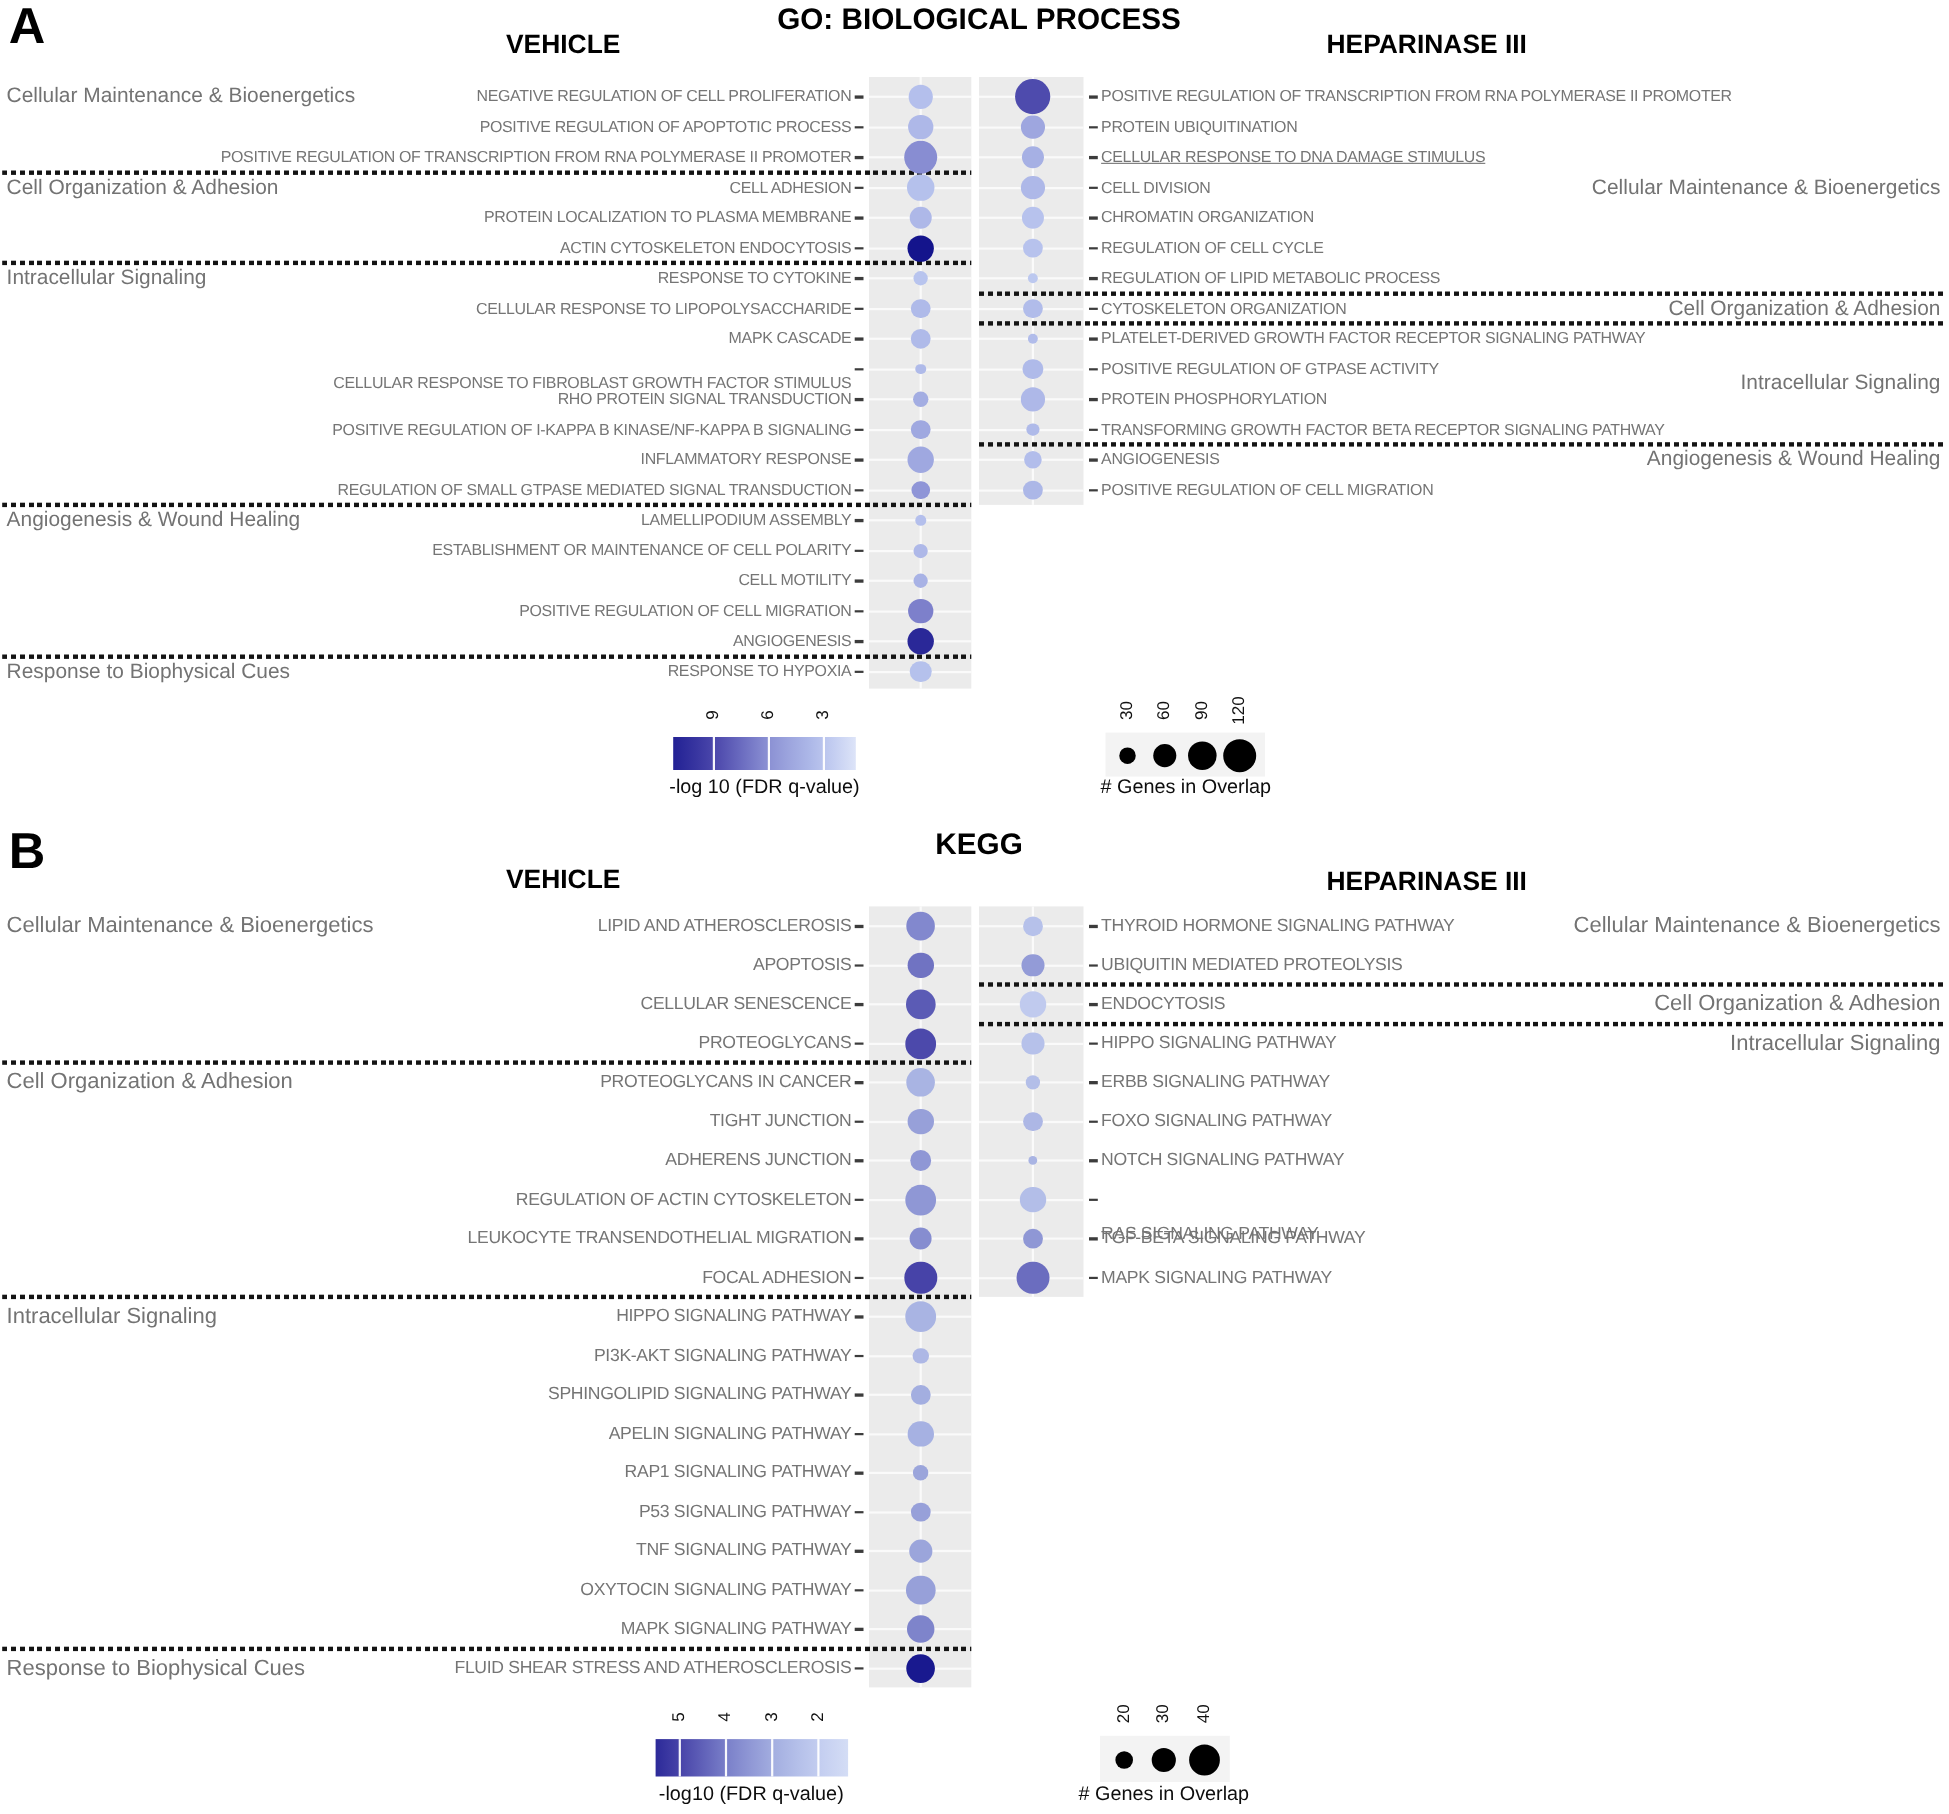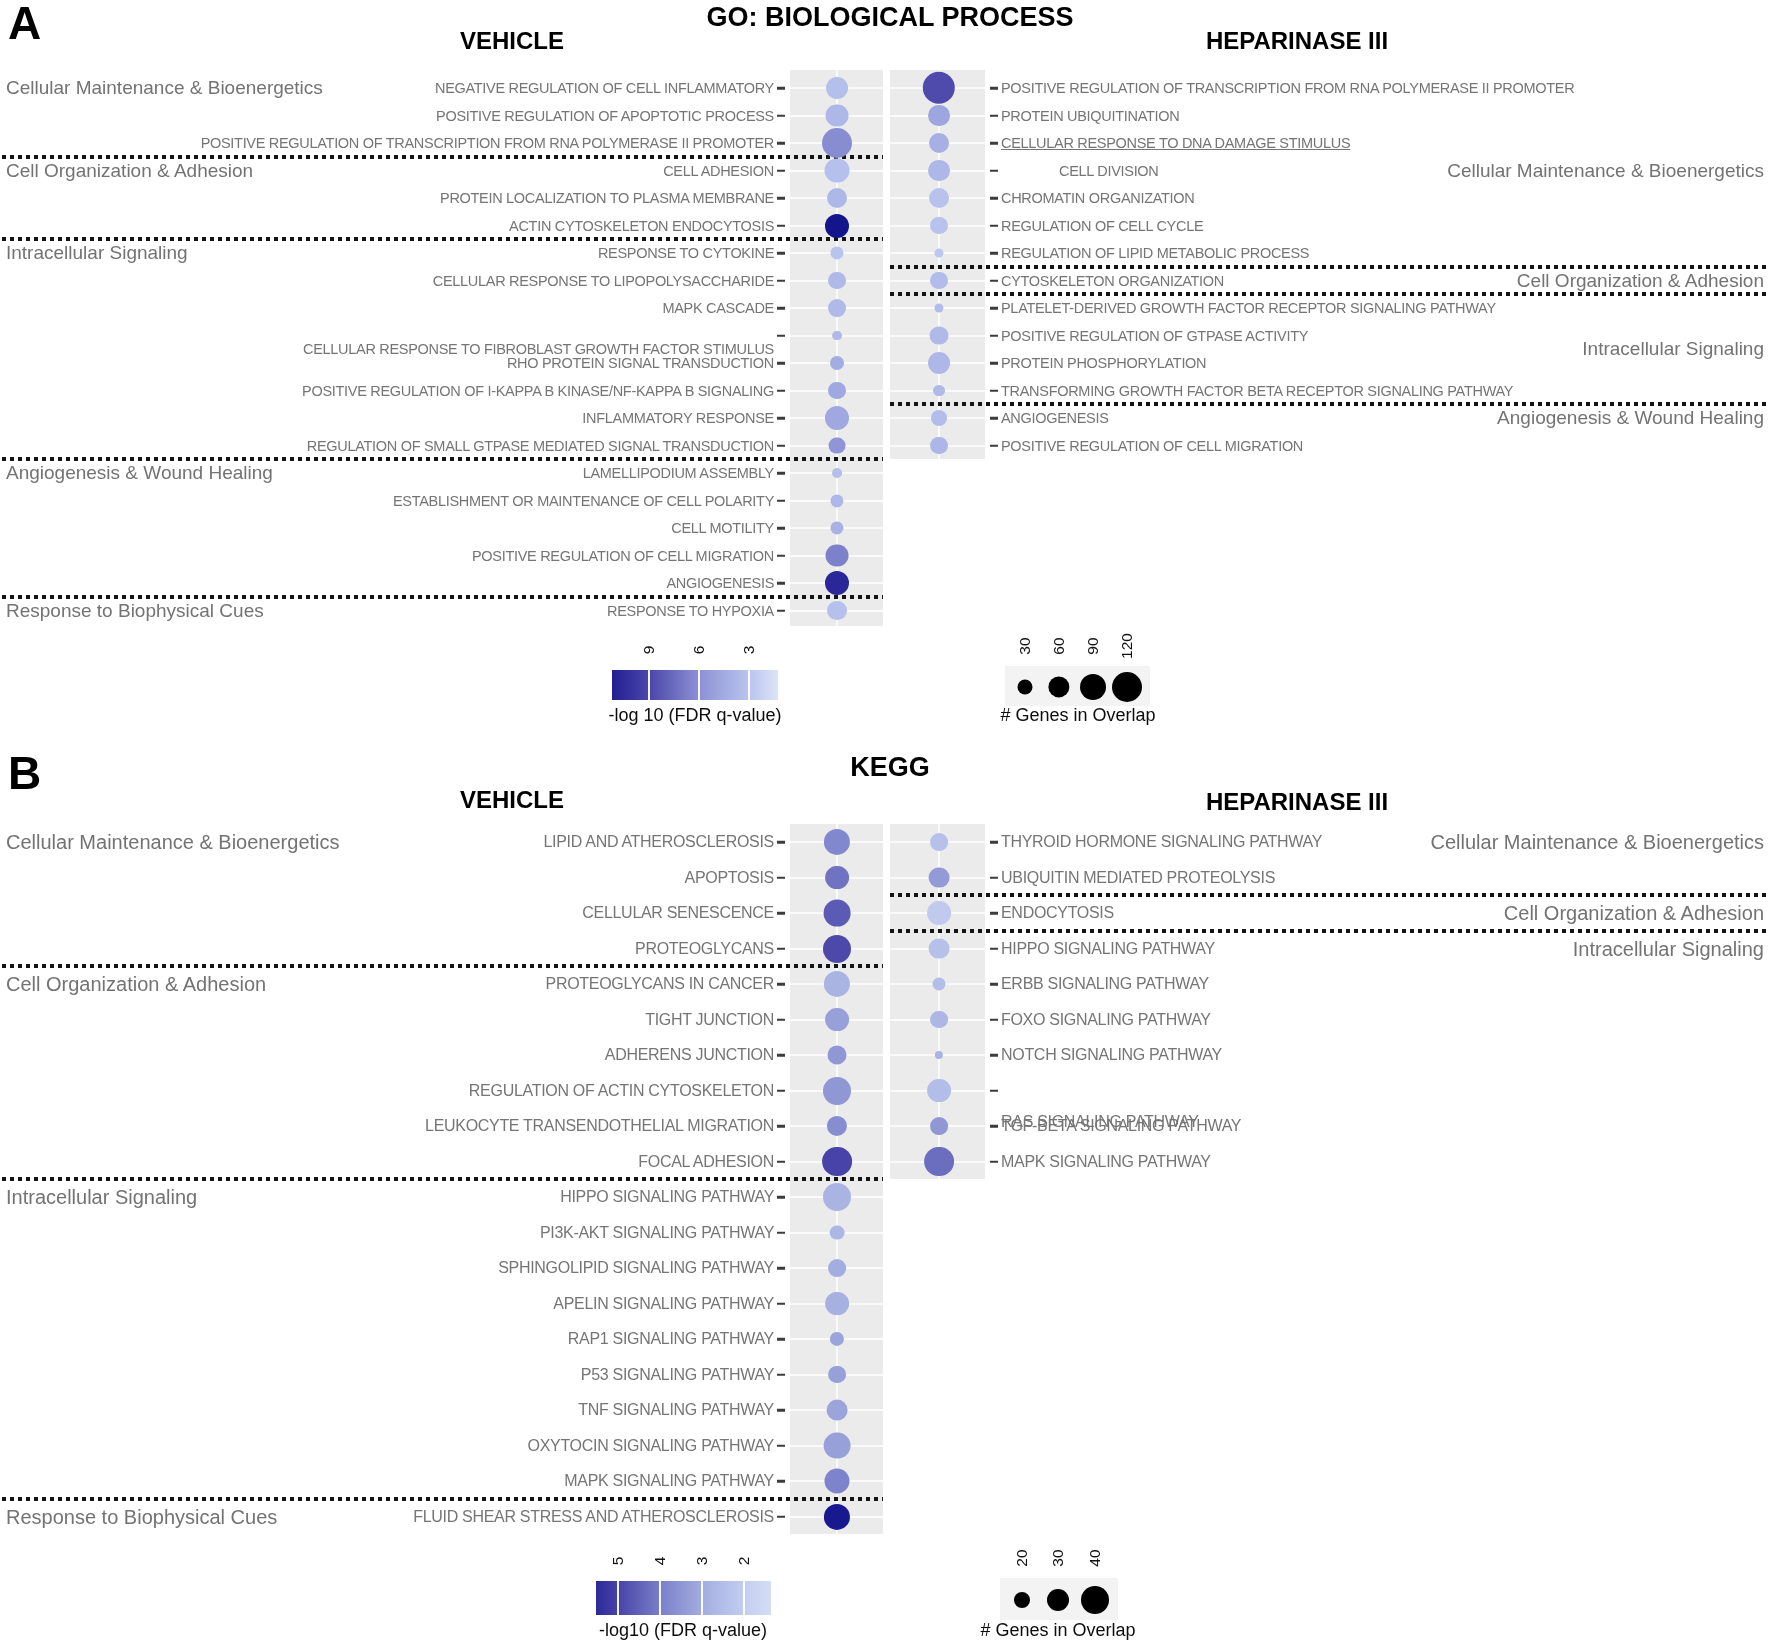--- a/index.html
+++ b/index.html
@@ -44,21 +44,21 @@
   <div class="panel-label" style="left:8px;top:750px;">B</div>
   <div class="fig-title" style="left:890px;top:752px;">KEGG</div>
   <div class="cond-title" style="left:512px;top:786px;">VEHICLE</div>
   <div class="cond-title" style="left:1297px;top:788px;">HEPARINASE III</div>
   <div class="caption" style="left:683px;top:1620px;">-log10 (FDR q-value)</div>
   <div class="caption" style="left:1058px;top:1620px;"># Genes in Overlap</div>
 <div class="strip" style="left: 790px; top: 70px; width: 93px; height: 556px;"></div>
     <div class="grid-v" style="left: 836px; top: 70px; height: 556px;"></div>
     <div class="grid-h" style="left: 790px; top: 87px; width: 93px;"></div>
     <div class="tick" style="left: 777px; top: 88px;"></div>
-    <div class="term term-a" style="top: 88px; right: 998px;">NEGATIVE REGULATION OF CELL INFLAMMATORY</div>
+    <div class="term term-a" style="top: 88px; right: 998px;">NEGATIVE REGULATION OF CELL PROLIFERATION</div>
     <div class="grid-h" style="left: 790px; top: 114.5px; width: 93px;"></div>
     <div class="tick" style="left: 777px; top: 115.5px;"></div>
     <div class="term term-a" style="top: 115.5px; right: 998px;">POSITIVE REGULATION OF APOPTOTIC PROCESS</div>
     <div class="grid-h" style="left: 790px; top: 142px; width: 93px;"></div>
     <div class="tick" style="left: 777px; top: 143px;"></div>
     <div class="term term-a" style="top: 143px; right: 998px;">POSITIVE REGULATION OF TRANSCRIPTION FROM RNA POLYMERASE II PROMOTER</div>
     <div class="grid-h" style="left: 790px; top: 169.5px; width: 93px;"></div>
     <div class="tick" style="left: 777px; top: 170.5px;"></div>
     <div class="term term-a" style="top: 170.5px; right: 998px;">CELL ADHESION</div>
     <div class="grid-h" style="left: 790px; top: 197px; width: 93px;"></div>
@@ -144,21 +144,21 @@
     <div class="tick" style="left: 990px; top: 88px;"></div>
     <div class="term term-a" style="top: 88px; left: 1001px;">POSITIVE REGULATION OF TRANSCRIPTION FROM RNA POLYMERASE II PROMOTER</div>
     <div class="grid-h" style="left: 890px; top: 114.5px; width: 95px;"></div>
     <div class="tick" style="left: 990px; top: 115.5px;"></div>
     <div class="term term-a" style="top: 115.5px; left: 1001px;">PROTEIN UBIQUITINATION</div>
     <div class="grid-h" style="left: 890px; top: 142px; width: 95px;"></div>
     <div class="tick" style="left: 990px; top: 143px;"></div>
     <div class="term term-a" style="top: 143px; left: 1001px; text-decoration: underline;">CELLULAR RESPONSE TO DNA DAMAGE STIMULUS</div>
     <div class="grid-h" style="left: 890px; top: 169.5px; width: 95px;"></div>
     <div class="tick" style="left: 990px; top: 170.5px;"></div>
-    <div class="term term-a" style="top: 170.5px; left: 1059px;">CELL DIVISION</div>
+    <div class="term term-a" style="top: 170.5px; left: 1001px;">CELL DIVISION</div>
     <div class="grid-h" style="left: 890px; top: 197px; width: 95px;"></div>
     <div class="tick" style="left: 990px; top: 198px;"></div>
     <div class="term term-a" style="top: 198px; left: 1001px;">CHROMATIN ORGANIZATION</div>
     <div class="grid-h" style="left: 890px; top: 224.5px; width: 95px;"></div>
     <div class="tick" style="left: 990px; top: 225.5px;"></div>
     <div class="term term-a" style="top: 225.5px; left: 1001px;">REGULATION OF CELL CYCLE</div>
     <div class="grid-h" style="left: 890px; top: 252px; width: 95px;"></div>
     <div class="tick" style="left: 990px; top: 253px;"></div>
     <div class="term term-a" style="top: 253px; left: 1001px;">REGULATION OF LIPID METABOLIC PROCESS</div>
     <div class="grid-h" style="left: 890px; top: 279.5px; width: 95px;"></div>

